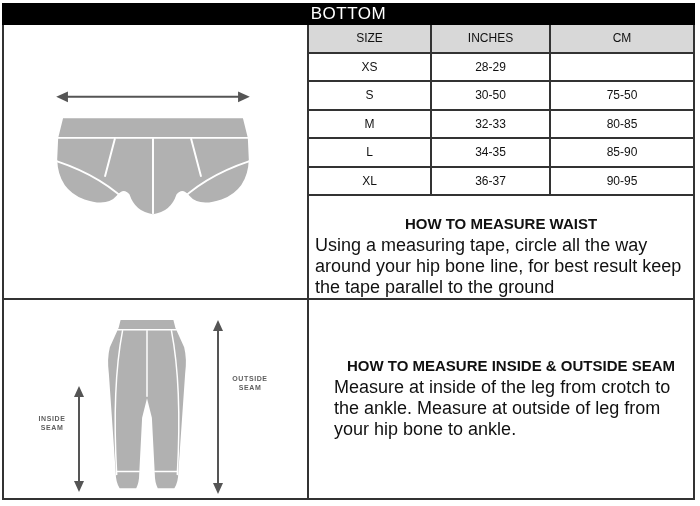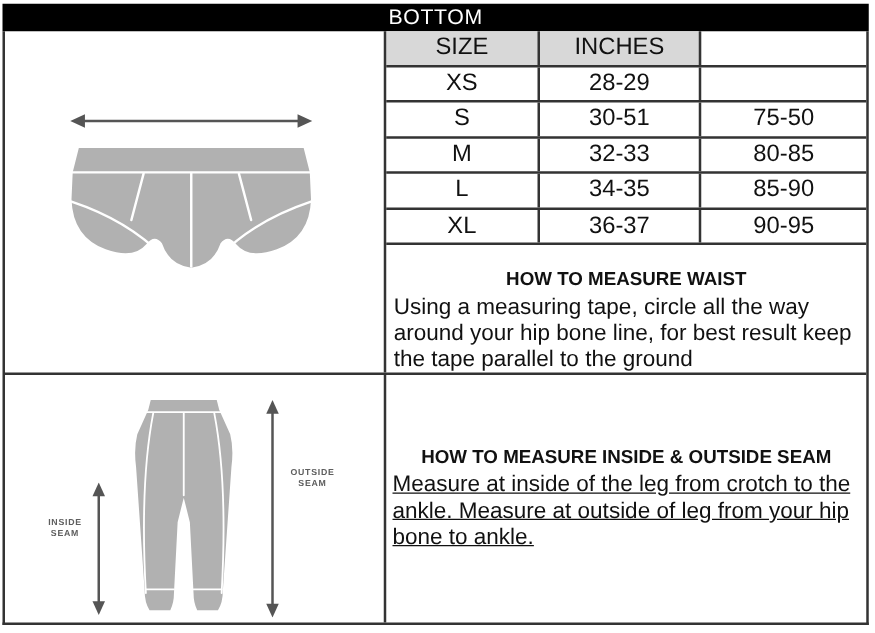--- a/index.html
+++ b/index.html
@@ -7,34 +7,34 @@
     --garment:#b1b1b1; --seam:#ffffff; --arrow:#555555; --label:#5e5e5e; --text:#111111;
   }
   *{margin:0;padding:0;box-sizing:border-box;}
   html,body{width:700px;height:506px;background:#ffffff;overflow:hidden;
     font-family:"Liberation Sans", sans-serif;color:var(--text);}
   .frame{position:absolute;left:2px;top:3px;width:693px;height:497px;}
   .titlebar{height:22px;background:var(--bar_bg);display:flex;align-items:center;justify-content:center;}
   .titlebar span{color:var(--bar_text);font-size:17px;letter-spacing:.5px;}
   .content{height:475px;border:2px solid var(--border);border-top:none;display:flex;flex-direction:column;}
   .top-row{height:273px;display:flex;}
-  .bottom-row{flex:1;border-top:2px solid var(--border);display:flex;}
+  .bottom-row{flex:1;border-top:2px solid var(--border);display:flex;gap:20px;}
   .panel{width:305px;border-right:2px solid var(--border);position:relative;flex:none;}
   .right-top{flex:1;display:flex;flex-direction:column;}
   .srow{height:31px;display:flex;border-bottom:2px solid var(--border);}
-  .srow .c{display:flex;align-items:center;justify-content:center;font-size:19px;}
+  .srow .c{display:flex;align-items:center;justify-content:center;font-size:12px;}
   .c1{width:123px;border-right:2px solid var(--border);}
-  .c2{width:129px;border-right:2px solid var(--border);}
+  .c2{width:119px;border-right:2px solid var(--border);}
   .c3{flex:1;}
   .head .c{background:var(--header_bg);}
   .waist-cell{flex:1;padding-top:18px;}
   .sec-heading{font-weight:bold;font-size:15px;text-align:center;line-height:20px;}
   .sec-body{font-size:18px;line-height:21px;padding:1px 5px 0 6px;}
   .seam-cell{flex:1;padding-top:56px;}
-  .seam-cell .sec-body{padding:1px 12px 0 5px;text-decoration:underline;}
+  .seam-cell .sec-body{padding:1px 12px 0 5px;}
   .illo{position:absolute;}
   .garment-fill{fill:var(--garment);}
   .seam-line{stroke:var(--seam);stroke-width:2;fill:none;stroke-linecap:round;}
   .seam-line-thin{stroke:var(--seam);stroke-width:1.5;fill:none;stroke-linecap:round;}
   .arrow-line{stroke:var(--arrow);stroke-width:2;}
   .arrow-head{fill:var(--arrow);}
   .seam-label{position:absolute;width:64px;text-align:center;font-size:7px;font-weight:bold;
     letter-spacing:.6px;line-height:9px;color:var(--label);}
 </style>
 </head>
@@ -66,28 +66,29 @@
             <path class="seam-line" d="M 2,74 Q 50,90 79,121"></path>
             <path class="seam-line" d="M 198,74 Q 150,90 121,121"></path>
           </g>
         </svg>
       </div>
 
       <div class="right-top">
         <div class="srow head">
           <div class="c c1">SIZE</div>
           <div class="c c2">INCHES</div>
+          <div class="c c3">CM</div>
         </div>
         <div class="srow">
           <div class="c c1">XS</div>
           <div class="c c2">28-29</div>
         </div>
         <div class="srow">
           <div class="c c1">S</div>
-          <div class="c c2">30-51</div>
+          <div class="c c2">30-50</div>
           <div class="c c3">75-50</div>
         </div>
         <div class="srow">
           <div class="c c1">M</div>
           <div class="c c2">32-33</div>
           <div class="c c3">80-85</div>
         </div>
         <div class="srow">
           <div class="c c1">L</div>
           <div class="c c2">34-35</div>

